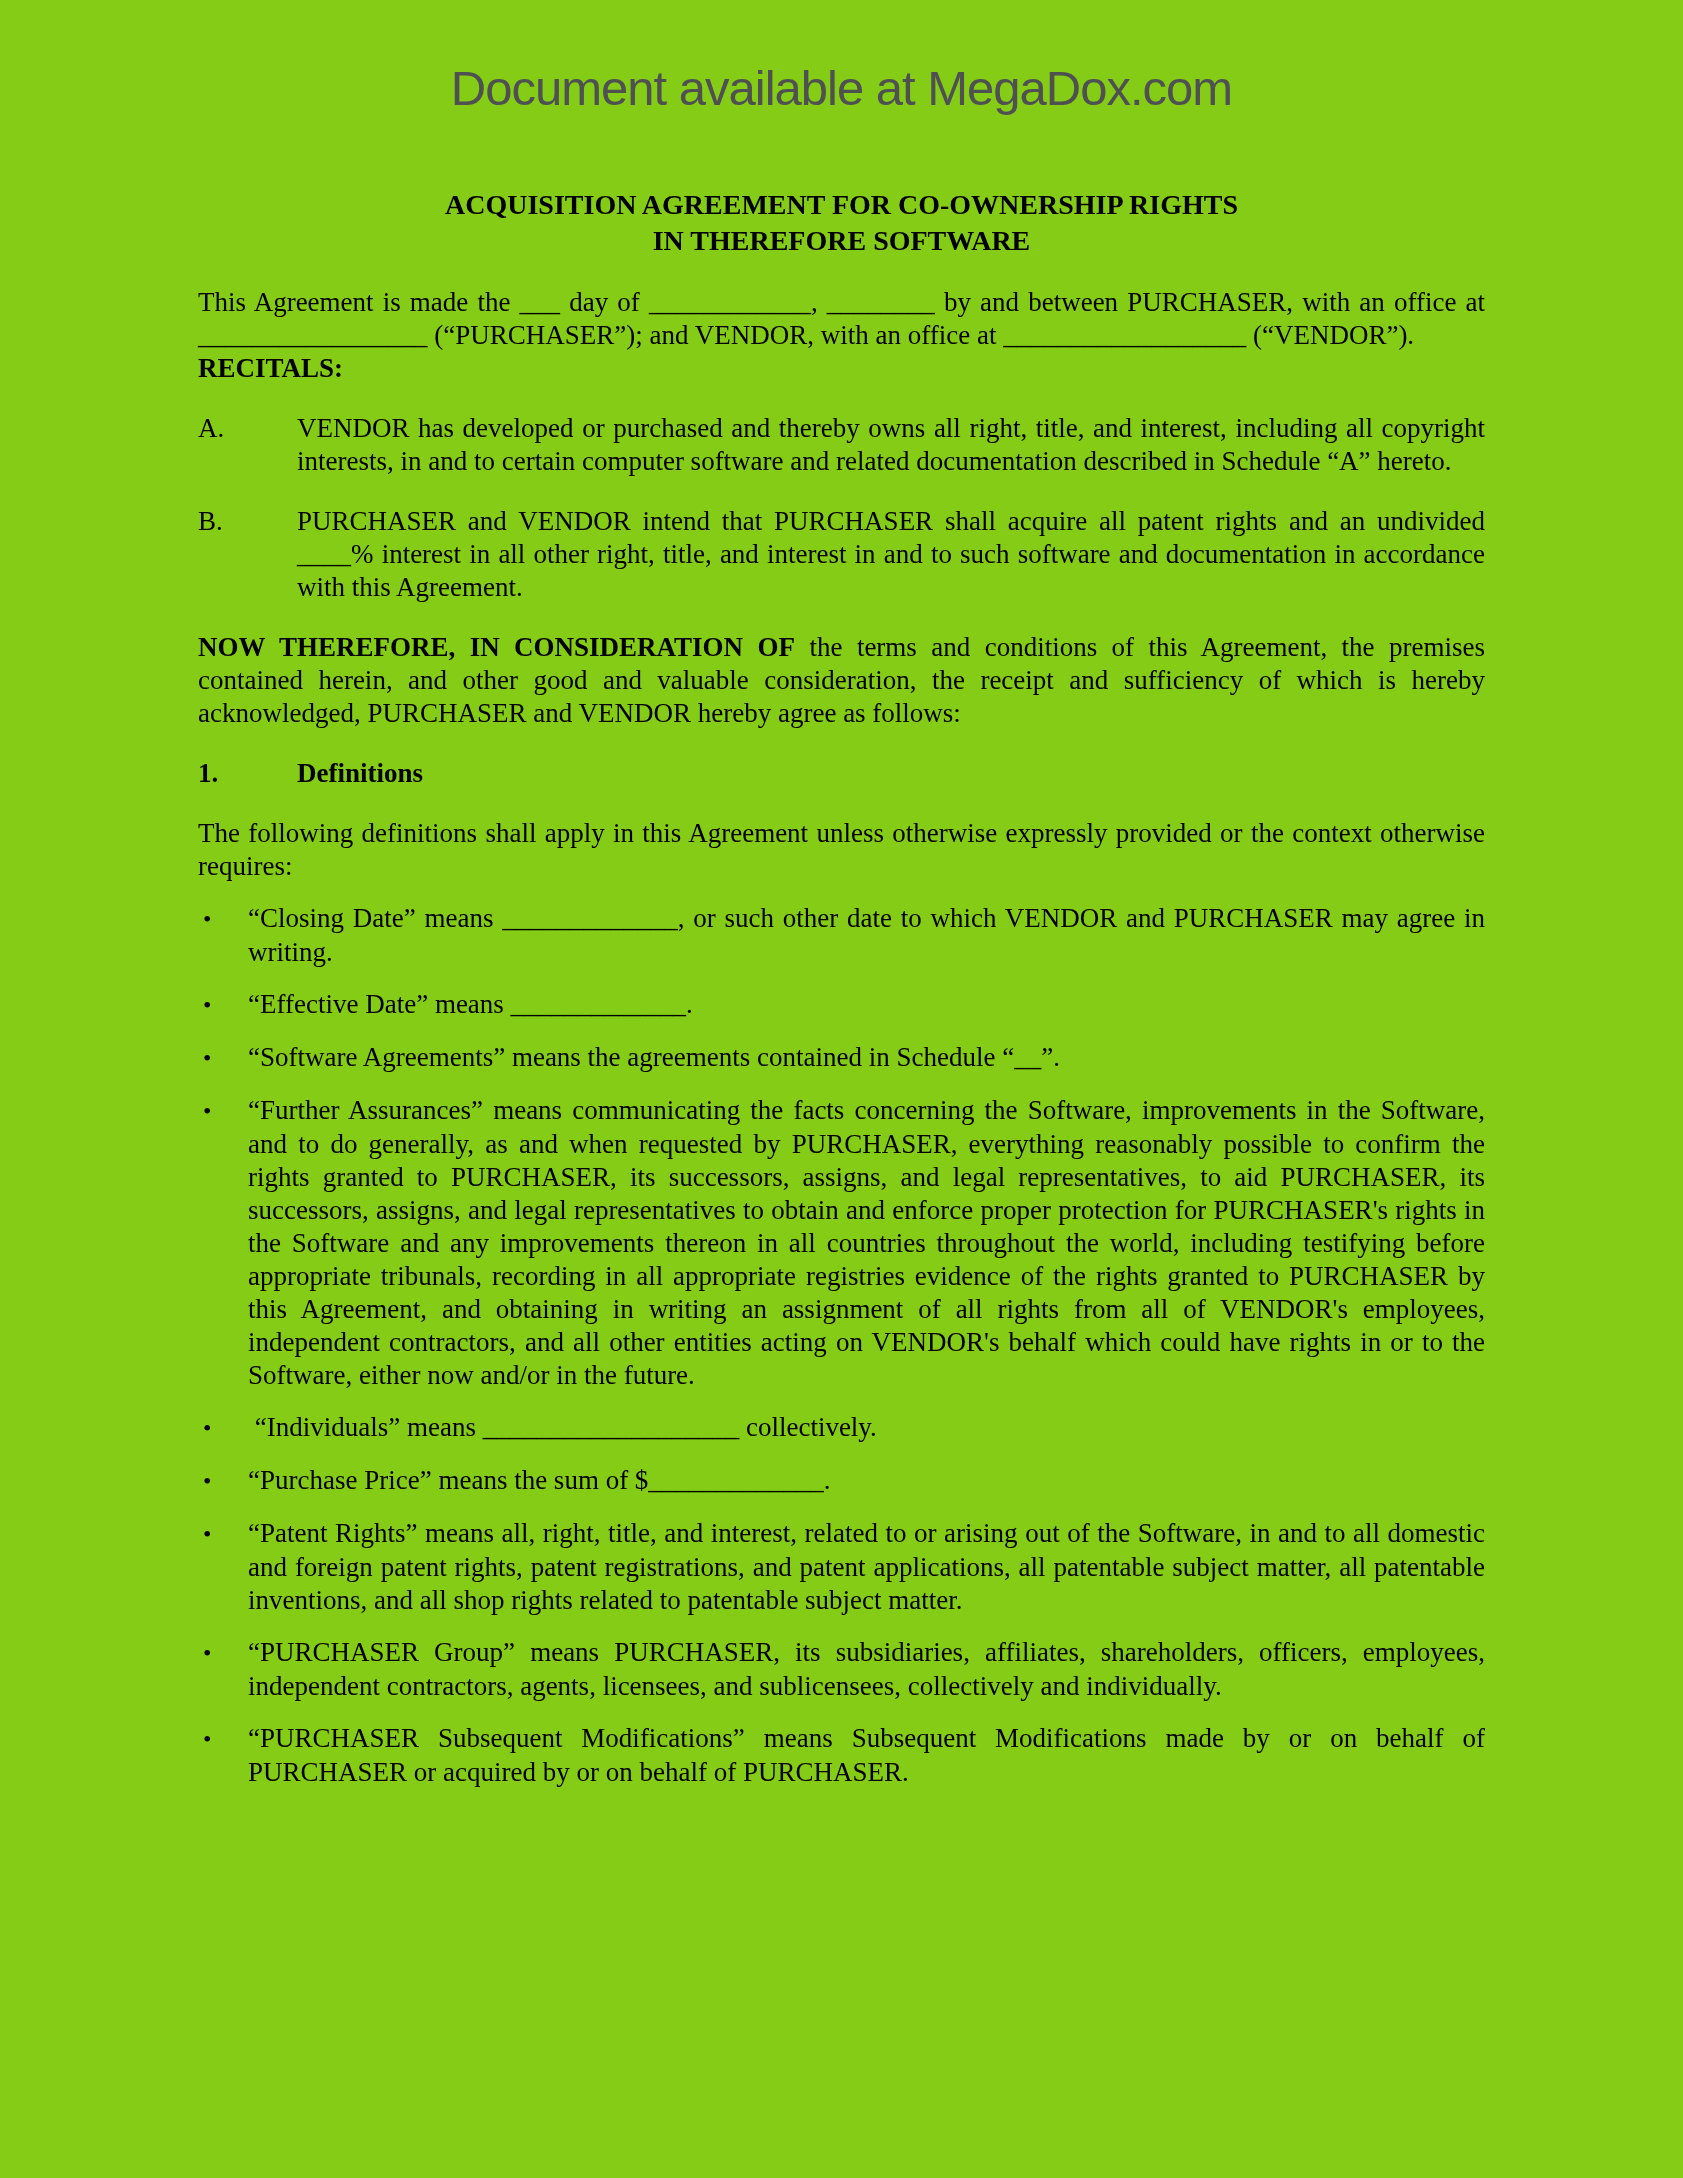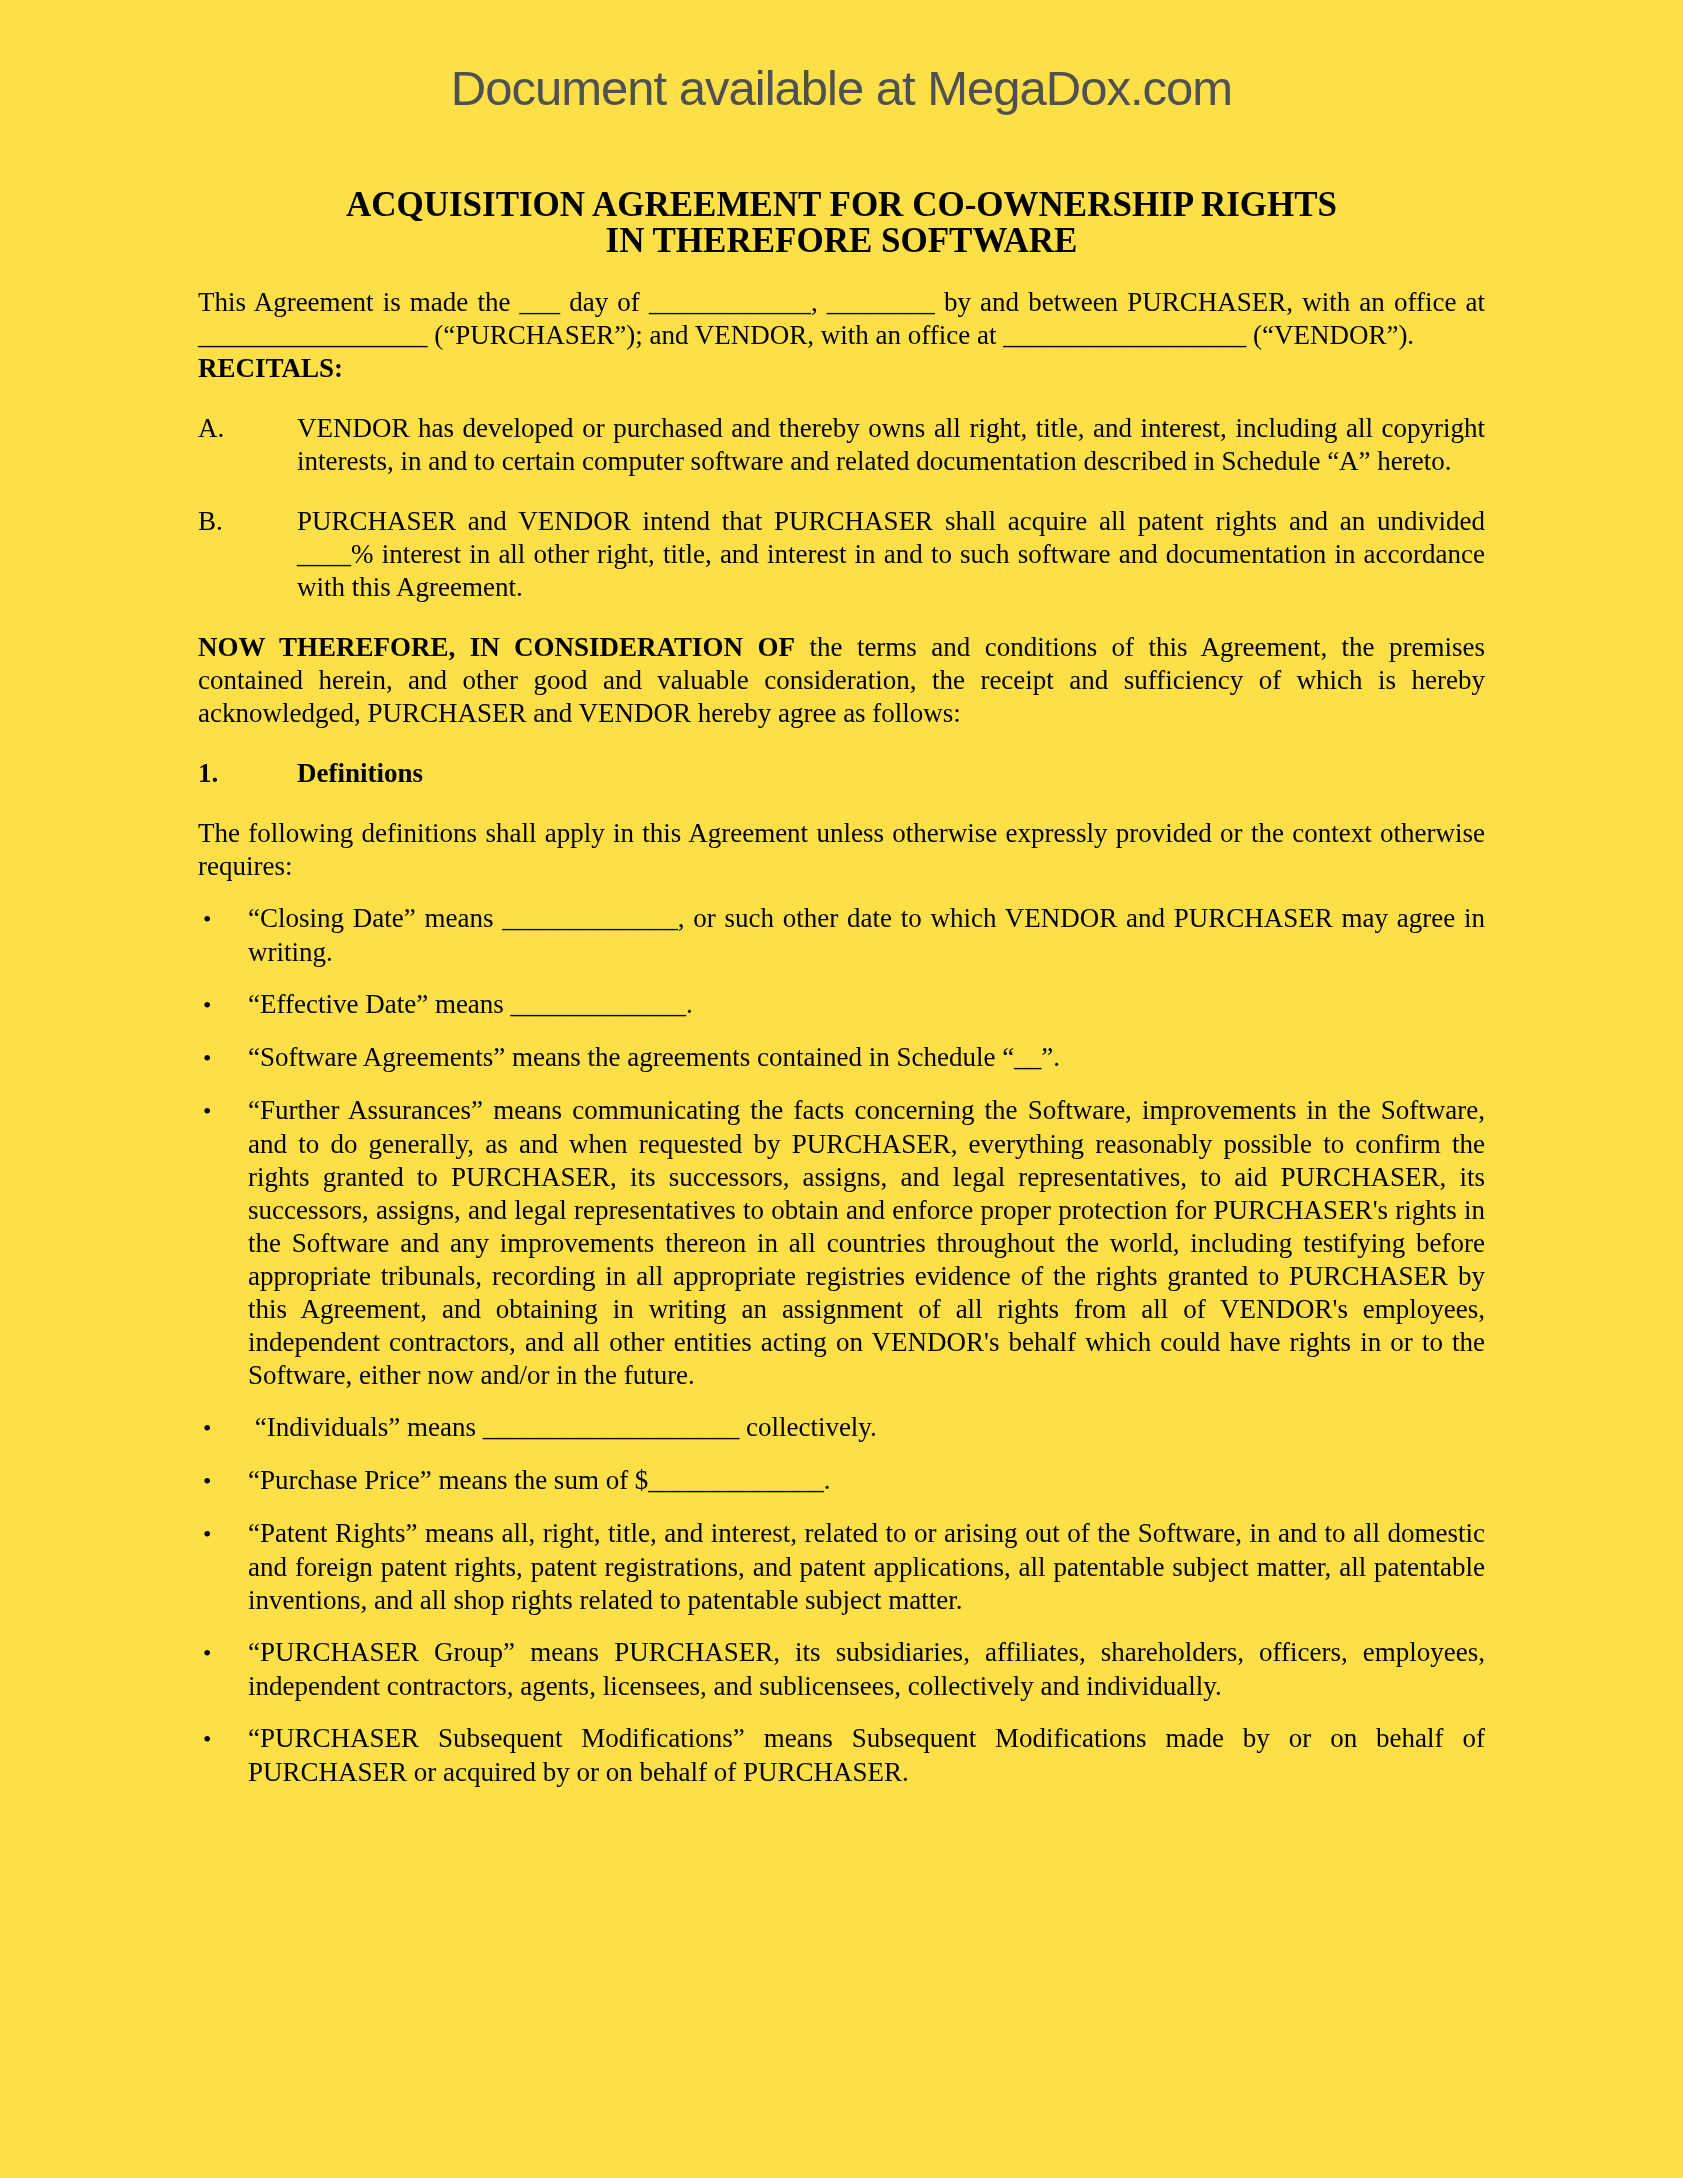--- a/index.html
+++ b/index.html
@@ -7,35 +7,35 @@
   body {
     width: 1683px; height: 2178px;
     font-family: "Liberation Serif", serif;
     font-size: 27px; line-height: 33px;
     color: #000000;
     position: relative; overflow: hidden;
   }
   .page {
     width: 1683px; height: 2178px;
     padding: 61px 198px 0 198px;
-    background: #fde047;
+    background: #84cc16;
   }
   .watermark {
     font-family: "Liberation Sans", sans-serif;
     font-size: 49px; line-height: 55px;
     letter-spacing: -1px;
     color: #4f5052;
     text-align: center;
     white-space: nowrap;
   }
   .doc-title {
     margin-top: 71px;
     text-align: center;
     font-weight: bold;
-    font-size: 35px; line-height: 36px;
+    font-size: 28px; line-height: 36px;
   }
   .para { margin-top: 27px; text-align: justify; }
   .first-para { }
   .heading-bold { font-weight: bold; }
   .hang {
     margin-top: 27px;
     padding-left: 99px;
     text-indent: -99px;
     text-align: justify;
   }

